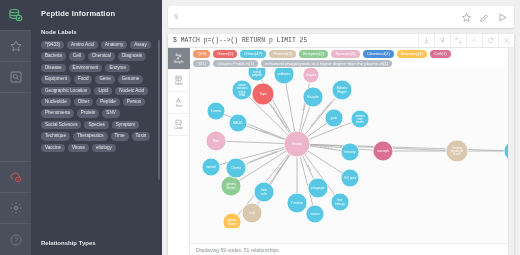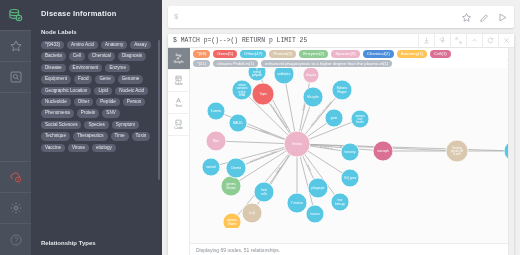--- a/index.html
+++ b/index.html
@@ -178,21 +178,21 @@
         <svg width="14" height="14" viewBox="0 0 24 24" fill="none" stroke="#6f7584" stroke-width="1.6">
           <circle cx="12" cy="12" r="8.6"></circle>
           <path d="M9.6 9.6a2.5 2.5 0 114 2.2c-.9.6-1.3 1.1-1.3 2"></path>
           <circle cx="12.2" cy="16.6" r=".8" fill="#6f7584" stroke="none"></circle>
         </svg>
       </span>
     </div>
   </div>
 
   <div class="sidebar">
-    <div class="sb-title">Disease Information</div>
+    <div class="sb-title">Peptide Information</div>
     <div class="sb-sub">Node Labels</div>
     <div class="chips" id="node-label-chips">
         <div class="chip">*(9433)</div>
         <div class="chip">Amino Acid</div>
         <div class="chip">Anatomy</div>
         <div class="chip">Assay</div>
         <div class="chip">Bacteria</div>
         <div class="chip">Cell</div>
         <div class="chip">Chemical</div>
         <div class="chip">Diagnosis</div>

